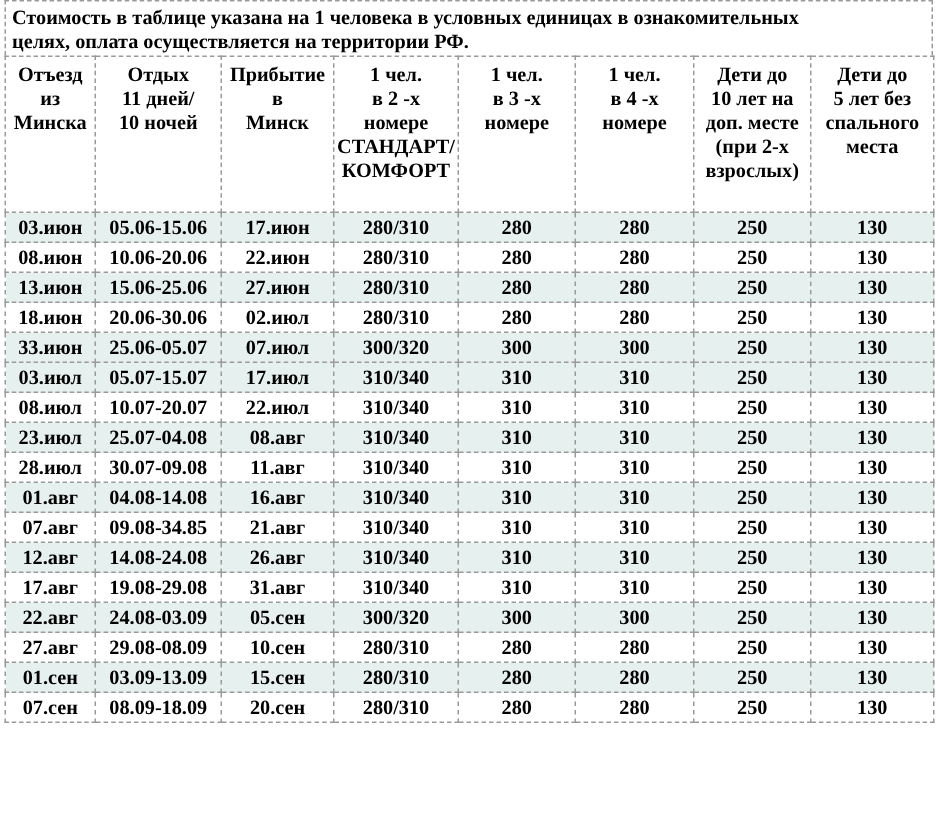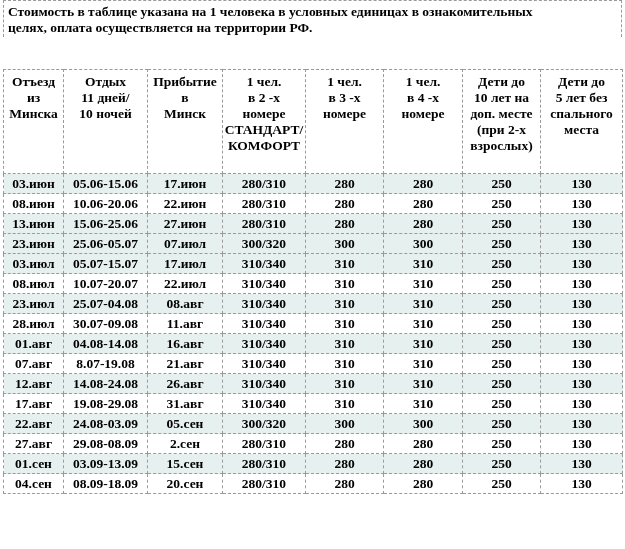--- a/index.html
+++ b/index.html
@@ -2,21 +2,21 @@
 <html><head>
 <meta charset="utf-8">
 <style>
   html, body { margin: 0; padding: 0; background: #ffffff; }
   body { width: 625px; height: 549px; overflow: hidden; position: relative;
          font-family: "Liberation Serif", "DejaVu Serif", serif; color: #000; }
   .wrap { position: absolute; left: 3px; top: 0; width: 619px; }
   .title { border: 1px dashed #9a9a9a; border-bottom: none; padding: 3px 4px 2px 4px;
            font-weight: bold; font-size: 13.5px; line-height: 16px; height: 32px; box-sizing: border-box;
            height: 37px; }
-  table { border-collapse: collapse; width: 619px; table-layout: fixed; margin-top: 32px; }
+  table { border-collapse: collapse; width: 619px; table-layout: fixed; }
   td, th { border: 1px dashed #9a9a9a; text-align: center; font-weight: bold;
            font-size: 13.5px; padding: 0; }
   th { vertical-align: top; line-height: 16px; height: 104px; padding-top: 4px; box-sizing: border-box; font-weight: bold; }
   td { height: 19px; line-height: 19px; }
   tr.shade td { background: #e6f0ee; }
   tr.plain td { background: #ffffff; }
   .h-line { display: block; }
 </style>
 </head>
 <body>
@@ -110,22 +110,32 @@
         <tr class="shade">
           <td>13.июн</td>
           <td>15.06-25.06</td>
           <td>27.июн</td>
           <td>280/310</td>
           <td>280</td>
           <td>280</td>
           <td>250</td>
           <td>130</td>
         </tr>
-        <tr class="shade">
-          <td>23.июн</td>
+        <tr class="plain">
+          <td>18.июн</td>
+          <td>20.06-30.06</td>
+          <td>02.июл</td>
+          <td>280/310</td>
+          <td>280</td>
+          <td>280</td>
+          <td>250</td>
+          <td>130</td>
+        </tr>
+        <tr class="shade">
+          <td>33.июн</td>
           <td>25.06-05.07</td>
           <td>07.июл</td>
           <td>300/320</td>
           <td>300</td>
           <td>300</td>
           <td>250</td>
           <td>130</td>
         </tr>
         <tr class="shade">
           <td>03.июл</td>
@@ -172,21 +182,21 @@
           <td>04.08-14.08</td>
           <td>16.авг</td>
           <td>310/340</td>
           <td>310</td>
           <td>310</td>
           <td>250</td>
           <td>130</td>
         </tr>
         <tr class="plain">
           <td>07.авг</td>
-          <td>8.07-19.08</td>
+          <td>09.08-34.85</td>
           <td>21.авг</td>
           <td>310/340</td>
           <td>310</td>
           <td>310</td>
           <td>250</td>
           <td>130</td>
         </tr>
         <tr class="shade">
           <td>12.авг</td>
           <td>14.08-24.08</td>
@@ -213,39 +223,39 @@
           <td>05.сен</td>
           <td>300/320</td>
           <td>300</td>
           <td>300</td>
           <td>250</td>
           <td>130</td>
         </tr>
         <tr class="plain">
           <td>27.авг</td>
           <td>29.08-08.09</td>
-          <td>2.сен</td>
+          <td>10.сен</td>
           <td>280/310</td>
           <td>280</td>
           <td>280</td>
           <td>250</td>
           <td>130</td>
         </tr>
         <tr class="shade">
           <td>01.сен</td>
           <td>03.09-13.09</td>
           <td>15.сен</td>
           <td>280/310</td>
           <td>280</td>
           <td>280</td>
           <td>250</td>
           <td>130</td>
         </tr>
         <tr class="plain">
-          <td>04.сен</td>
+          <td>07.сен</td>
           <td>08.09-18.09</td>
           <td>20.сен</td>
           <td>280/310</td>
           <td>280</td>
           <td>280</td>
           <td>250</td>
           <td>130</td>
         </tr>
       </tbody>
   </table>

